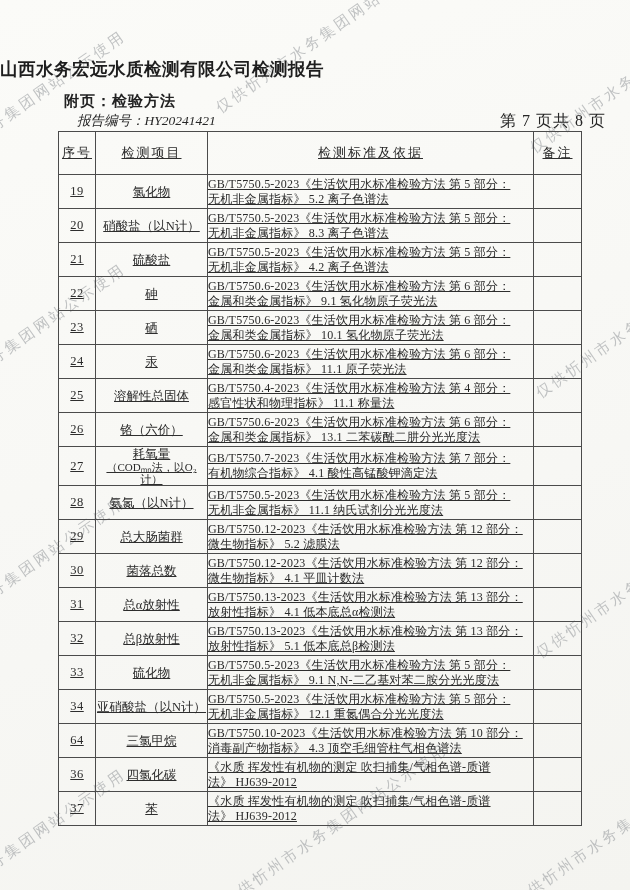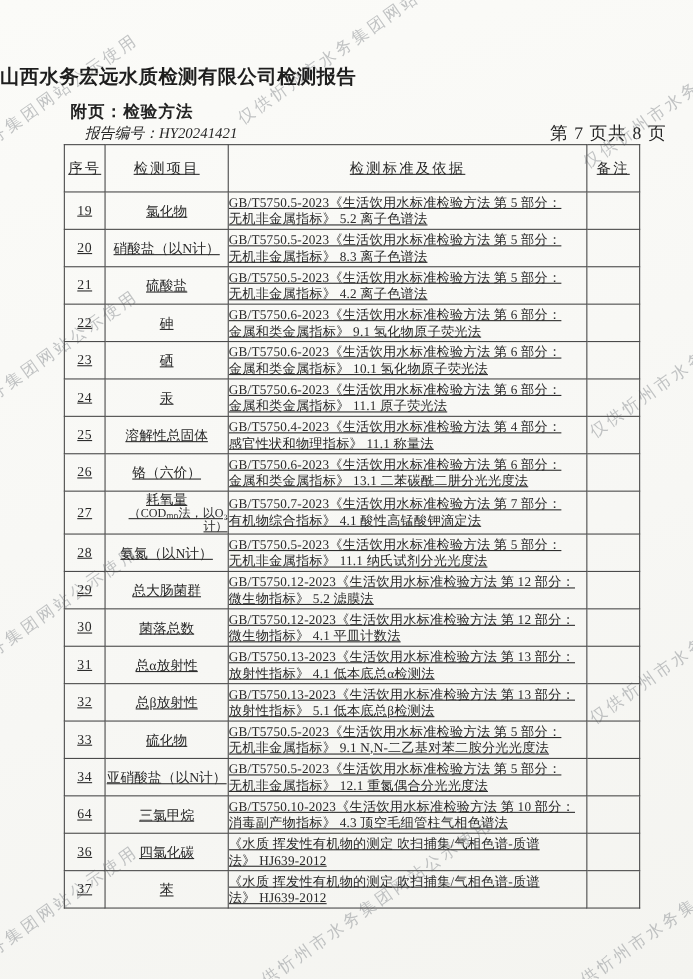--- a/index.html
+++ b/index.html
@@ -218,21 +218,21 @@
       <td class="c-std">
         <span class="std-line">GB/T5750.6-2023《生活饮用水标准检验方法 第 6 部分：</span>
         <span class="std-line">金属和类金属指标》 13.1 二苯碳酰二肼分光光度法</span>
       </td>
       <td class="c-note"></td>
     </tr>
         <tr>
       <td class="c-no">27</td>
       <td class="c-item">
         <span>耗氧量</span>
-        <span class="item-sub" style="display: block; text-align: right;">（CODₘₙ法，以O₂计）</span>
+        <span class="item-sub" style="display: block;">（CODₘₙ法，以O₂计）</span>
       </td>
       <td class="c-std">
         <span class="std-line">GB/T5750.7-2023《生活饮用水标准检验方法 第 7 部分：</span>
         <span class="std-line">有机物综合指标》 4.1 酸性高锰酸钾滴定法</span>
       </td>
       <td class="c-note"></td>
     </tr>
         <tr>
       <td class="c-no">28</td>
       <td class="c-item">

